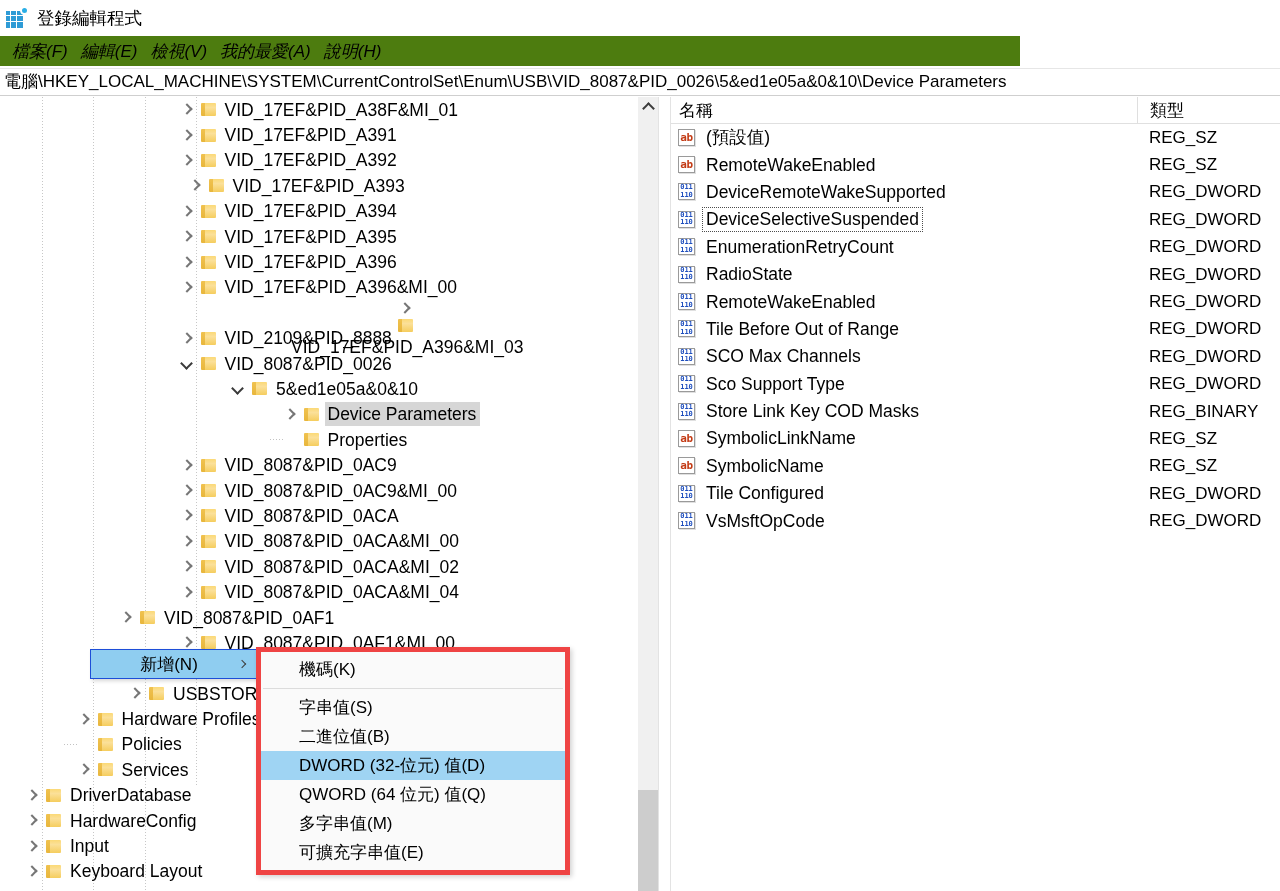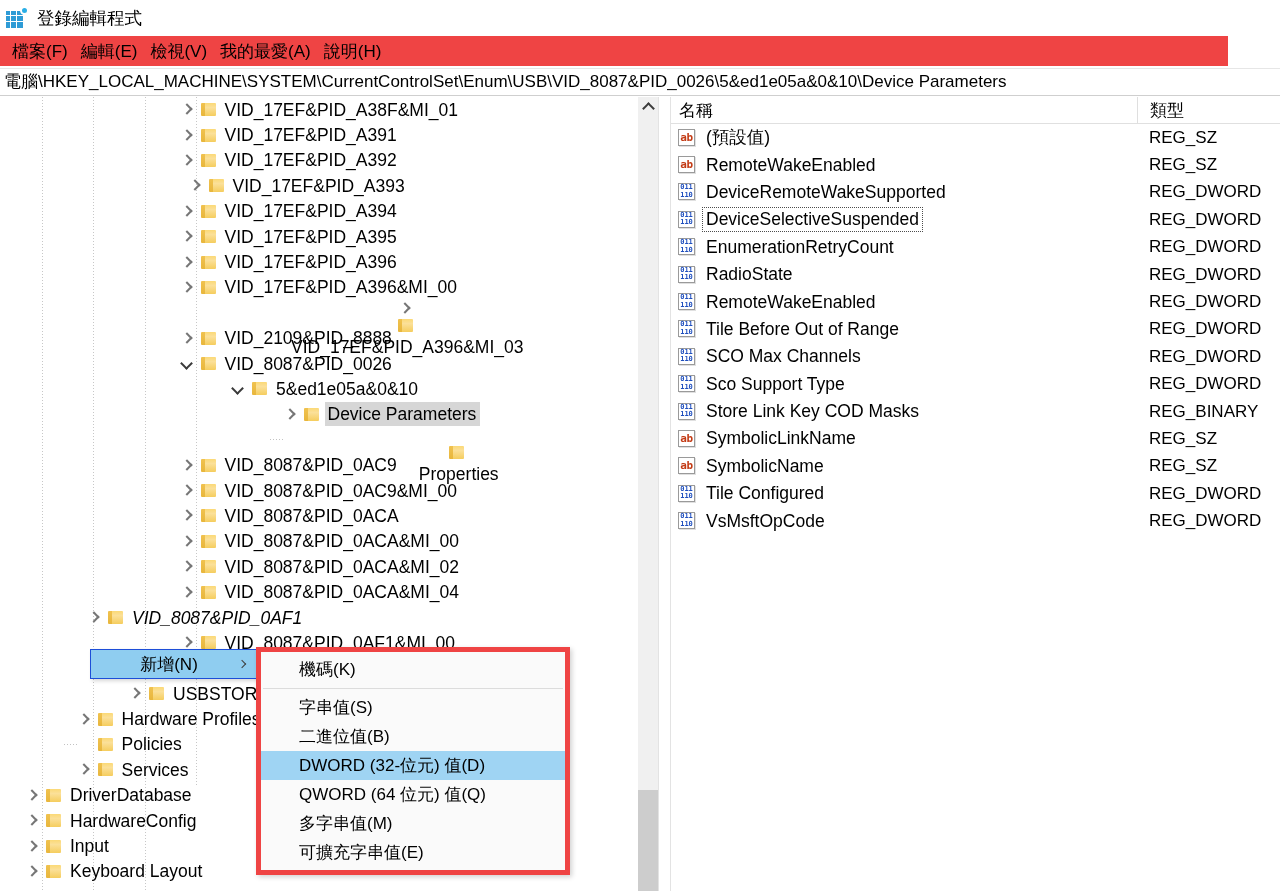--- a/index.html
+++ b/index.html
@@ -50,24 +50,25 @@
   }
   .title-text {
     font-size: 17.5px;
     color: #000000;
     line-height: 22px;
     white-space: nowrap;
   }
 
   
   .menubar {
-    position: absolute; left: 0; top: 36px; width: 1228px; height: 30px;
-    background: #ef4444;
+    position: absolute; left: 0; top: 36px; width: 1020px; height: 30px;
+    background: #4d7c0f;
     display: flex; align-items: center;
     padding-left: 6px;
+    font-style: italic;
   }
   .menu-item {
     font-size: 17px;
     color: #000000;
     padding: 2px 7px 2px 6px;
     white-space: nowrap;
     cursor: default;
   }
 
   
@@ -431,21 +432,21 @@
           <div class="tree-row" style="padding-left: 230px;">
             <span class="chev expanded"></span>
             <span class="folder"></span>
             <span class="lbl">5&amp;ed1e05a&amp;0&amp;10</span>
           </div>
           <div class="tree-row selected" style="padding-left: 281.5px;">
             <span class="chev collapsed"></span>
             <span class="folder"></span>
             <span class="lbl">Device Parameters</span>
           </div>
-          <div class="tree-row" style="padding-left: 281.5px; flex-direction: column;">
+          <div class="tree-row" style="padding-left: 281.5px;">
             <span class="chev none"></span>
             <span class="elbow" style="left: 269.5px; top: 12px;"></span>
             <span class="folder"></span>
             <span class="lbl">Properties</span>
           </div>
           <div class="tree-row" style="padding-left: 178.5px;">
             <span class="chev collapsed"></span>
             <span class="folder"></span>
             <span class="lbl">VID_8087&amp;PID_0AC9</span>
           </div>
@@ -467,21 +468,21 @@
           <div class="tree-row" style="padding-left: 178.5px;">
             <span class="chev collapsed"></span>
             <span class="folder"></span>
             <span class="lbl">VID_8087&amp;PID_0ACA&amp;MI_02</span>
           </div>
           <div class="tree-row" style="padding-left: 178.5px;">
             <span class="chev collapsed"></span>
             <span class="folder"></span>
             <span class="lbl">VID_8087&amp;PID_0ACA&amp;MI_04</span>
           </div>
-          <div class="tree-row" style="padding-left: 86px; font-style: italic;">
+          <div class="tree-row" style="padding-left: 118px;">
             <span class="chev collapsed"></span>
             <span class="folder"></span>
             <span class="lbl">VID_8087&amp;PID_0AF1</span>
           </div>
           <div class="tree-row" style="padding-left: 178.5px;">
             <span class="chev collapsed"></span>
             <span class="folder"></span>
             <span class="lbl">VID_8087&amp;PID_0AF1&amp;MI_00</span>
           </div>
           <div class="tree-row" style="padding-left: 178.5px;">

